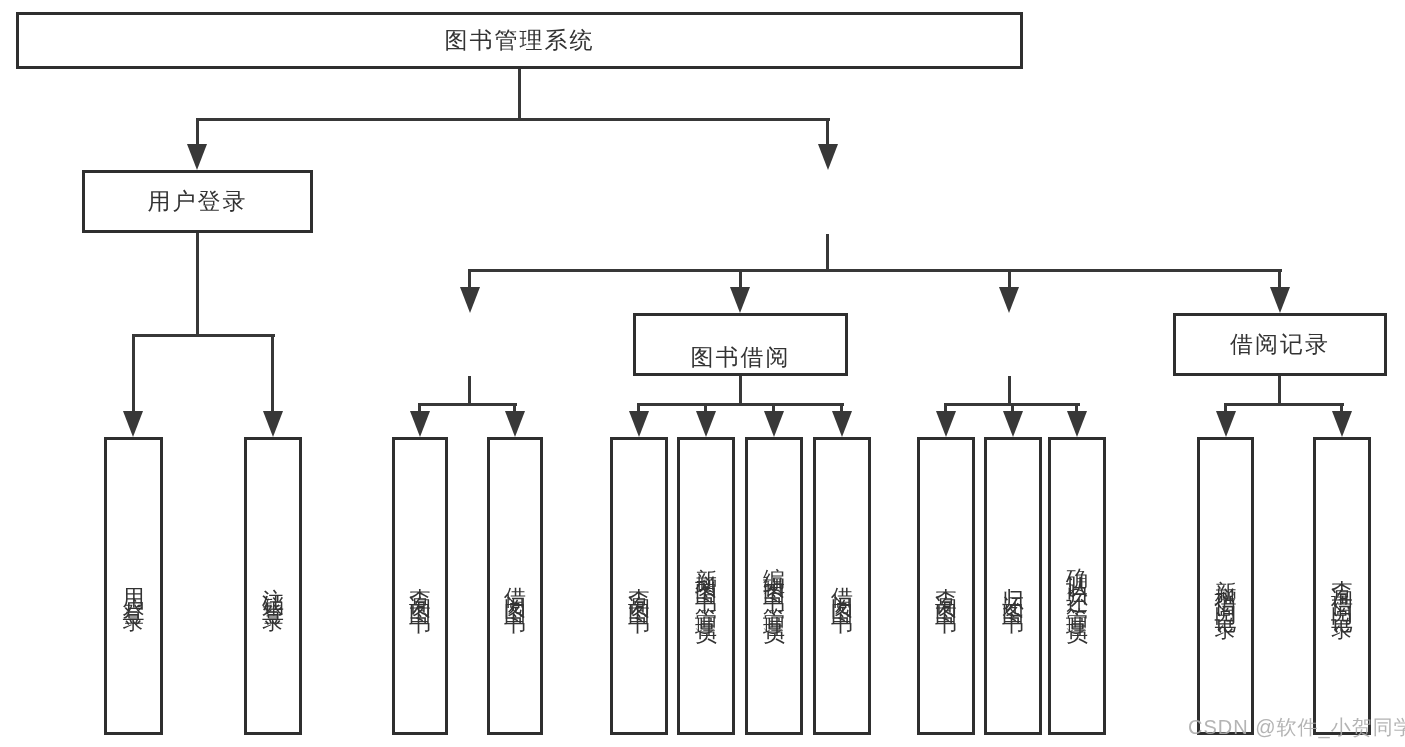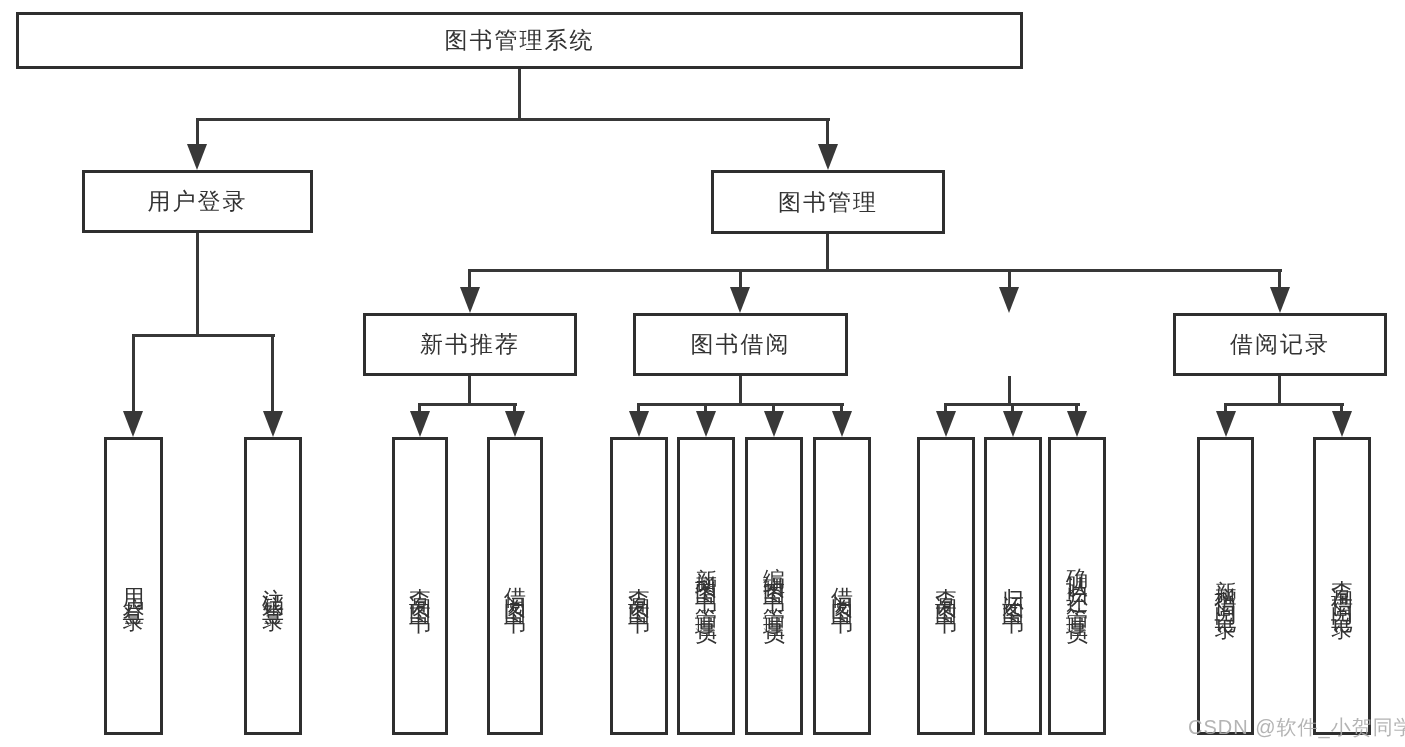--- a/index.html
+++ b/index.html
@@ -60,46 +60,40 @@
   <div class="vline" style="left:518px; top:69px; width:3px; height:52px;"></div>
   <div class="hline" style="left:196px; top:118px; width:634px; height:3px;"></div>
   <div class="vline" style="left:196px; top:120px; width:3px; height:28px;"></div>
   <div class="arrowhead" style="left:187px; top:144px;"></div>
   <div class="vline" style="left:826px; top:120px; width:3px; height:28px;"></div>
   <div class="arrowhead" style="left:818px; top:144px;"></div>
 
   <div class="box h" style="left:82px; top:170px; width:231px; height:63px;">
     <span>用户登录</span>
   </div>
-  <div class="box h" style="left:711px; top:170px; width:234px; height:64px;">
-    <span>图书管理</span>
-  </div>
 
   <div class="vline" style="left:196px; top:233px; width:3px; height:103px;"></div>
   <div class="hline" style="left:132px; top:334px; width:143px; height:3px;"></div>
   <div class="vline" style="left:132px; top:335px; width:3px; height:80px;"></div>
   <div class="arrowhead" style="left:123px; top:411px;"></div>
   <div class="vline" style="left:271px; top:335px; width:3px; height:80px;"></div>
   <div class="arrowhead" style="left:263px; top:411px;"></div>
 
   <div class="vline" style="left:826px; top:234px; width:3px; height:38px;"></div>
   <div class="hline" style="left:468px; top:269px; width:814px; height:3px;"></div>
   <div class="vline" style="left:468px; top:271px; width:3px; height:24px;"></div>
   <div class="arrowhead" style="left:460px; top:287px;"></div>
   <div class="vline" style="left:739px; top:271px; width:3px; height:24px;"></div>
   <div class="arrowhead" style="left:730px; top:287px;"></div>
   <div class="vline" style="left:1008px; top:271px; width:3px; height:24px;"></div>
   <div class="arrowhead" style="left:999px; top:287px;"></div>
   <div class="vline" style="left:1278px; top:271px; width:3px; height:24px;"></div>
   <div class="arrowhead" style="left:1270px; top:287px;"></div>
 
-  <div class="box h" style="left:363px; top:313px; width:214px; height:63px;">
-    <span>新书推荐</span>
-  </div>
-  <div class="box h" style="left:633px; top:313px; width:215px; height:63px;">
+  <div class="box h" style="left:633px; top:313px; width:215px; height:63px;align-items:flex-end;">
     <span>图书借阅</span>
   </div>
   <div class="box h" style="left:1173px; top:313px; width:214px; height:63px;">
     <span>借阅记录</span>
   </div>
 
   <div class="vline" style="left:468px; top:376px; width:3px; height:30px;"></div>
   <div class="hline" style="left:418px; top:403px; width:99px; height:3px;"></div>
   <div class="vline" style="left:418px; top:404px; width:3px; height:12px;"></div>
   <div class="arrowhead" style="left:410px; top:411px;"></div>

